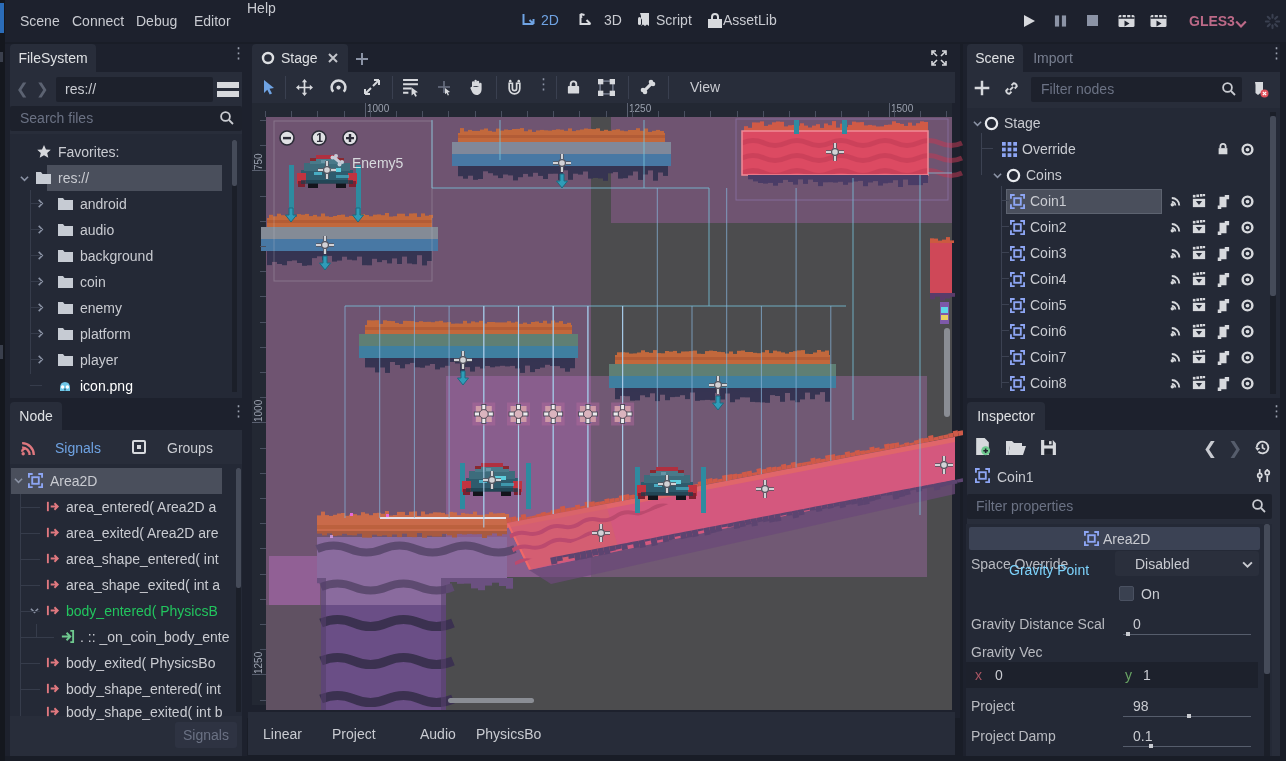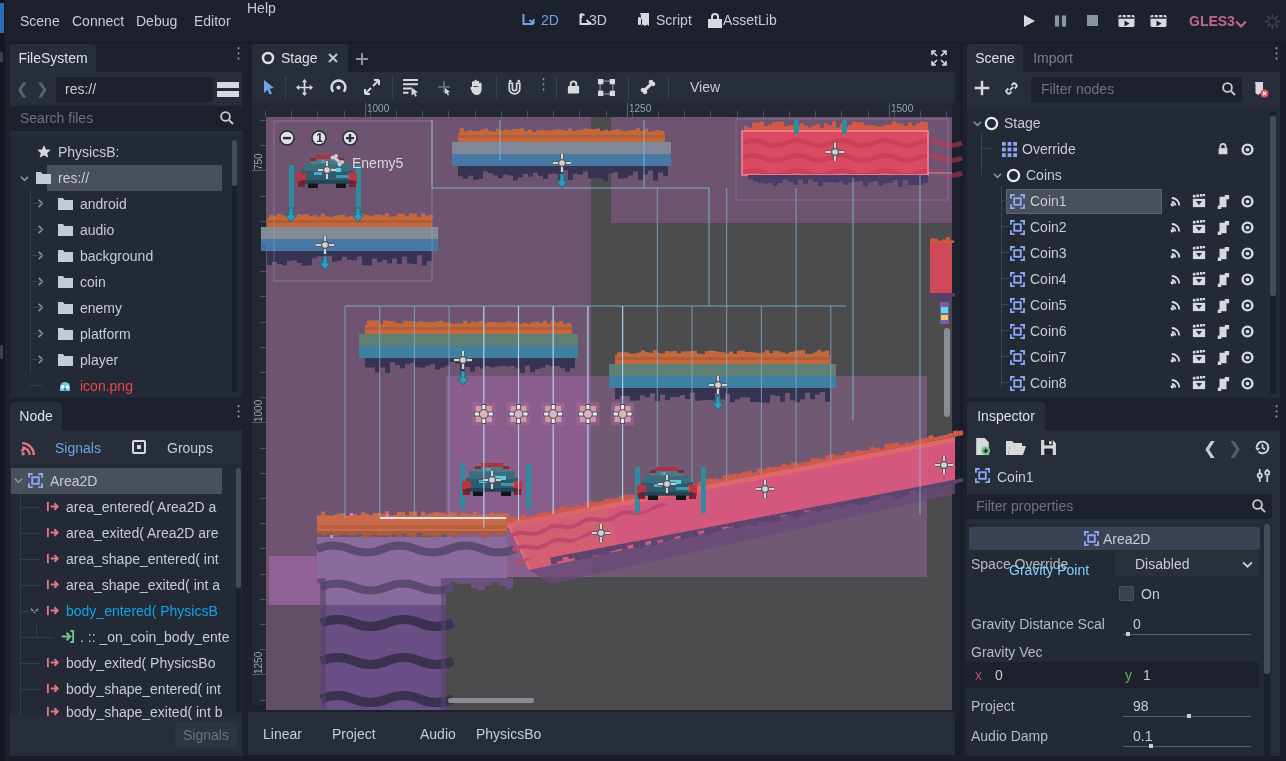--- a/index.html
+++ b/index.html
@@ -24,21 +24,21 @@
 <div class="abs" style="left:0;top:52px;width:3px;height:10px;background:#3a3f4c;"></div>
 <div class="abs" style="left:0;top:345px;width:3px;height:14px;background:#3a3f4c;"></div>
 
 <div class="abs" style="left:5px;top:0;width:1281px;height:42px;background:#1d212d;"></div>
 <div class="abs" style="left:20px;top:13px;">Scene</div>
 <div class="abs" style="left:72px;top:13px;">Connect</div>
 <div class="abs" style="left:136px;top:13px;">Debug</div>
 <div class="abs" style="left:194px;top:13px;">Editor</div>
 <div class="abs" style="left:247px;top:0;">Help</div>
 <div id="ctr2d" class="abs" style="left:541px;top:12px;color:#6fa3e3;">2D</div>
-<div id="ctr3d" class="abs" style="left:589px;top:12px;">3D</div>
+<div id="ctr3d" class="abs" style="left:604px;top:12px;">3D</div>
 <div class="abs" style="left:656px;top:12px;">Script</div>
 <div class="abs" style="left:723px;top:12px;">AssetLib</div>
 <div class="abs" style="left:1189px;top:13px;color:#bd6a88;font-weight:bold;font-size:14px;">GLES3</div>
 
 <div class="panel" style="left:5px;top:44px;width:242px;height:354px;background:#1d212d;"></div>
 <div class="tab" style="left:10px;top:44px;width:86px;height:28px;line-height:29px;">FileSystem</div>
 <div class="panel" style="left:10px;top:72px;width:232px;height:326px;"></div>
 <div class="dots" style="left:231px;top:50px;">⋮</div>
 
 <div class="abs" style="left:16px;top:80px;color:#5c6372;font-size:15px;">❮</div>
@@ -53,21 +53,21 @@
 <svg style="left:219px;top:110px;" width="16" height="16" viewBox="0 0 16 16">
     <circle cx="6.5" cy="6.5" r="4.4" fill="none" stroke="#c9cbd1" stroke-width="1.8"></circle>
     <line x1="10" y1="10" x2="14" y2="14" stroke="#c9cbd1" stroke-width="1.8"></line>
   </svg>
 
 <div class="well" style="left:10px;top:134px;width:232px;height:264px;"></div>
 <div id="fstree">
     <svg class="icon" style="left:36px;top:144px" width="16" height="16" viewBox="0 0 16 16">
       <path d="M8 1 l2 4.4 4.8.4 -3.6 3.2 1.1 4.7 L8 11.2 3.7 13.7 4.8 9 1.2 5.8 6 5.4 Z" fill="#d7d9dd"></path>
     </svg>
-    <div class="row" style="left:58px;top:139px;color:#c9cbd1;">PhysicsB:</div>
+    <div class="row" style="left:58px;top:139px;color:#c9cbd1;">Favorites:</div>
     <div class="row" style="left:47px;top:165px;width:175px;background:#4a4f5c;"></div>
     <svg class="icon" style="left:20px;top:174px" width="9" height="9" viewBox="0 0 10 10">
       <path d="M1 3 L5 7 L9 3" fill="none" stroke="#8b93a5" stroke-width="1.7"></path>
     </svg>
     <svg class="icon" style="left:36px;top:171px" width="15" height="13" viewBox="0 0 15 13">
       <path d="M0 1 h5 l1.5 2 H15 v10 H0 Z" fill="#c6cbd3"></path>
     </svg>
     <div class="row" style="left:58px;top:165px;color:#c9cbd1;">res://</div>
     <svg class="icon" style="left:36px;top:199px" width="9" height="9" viewBox="0 0 10 10">
       <path d="M3 1 L7 5 L3 9" fill="none" stroke="#8b93a5" stroke-width="1.7"></path>
@@ -117,21 +117,21 @@
     <svg class="icon" style="left:58px;top:353px" width="15" height="13" viewBox="0 0 15 13">
       <path d="M0 1 h5 l1.5 2 H15 v10 H0 Z" fill="#c6cbd3"></path>
     </svg>
     <div class="row" style="left:80px;top:347px;color:#c9cbd1;">player</div>
     <svg class="icon" style="left:58px;top:379px" width="14" height="14" viewBox="0 0 14 14">
       <path d="M2 9 Q2 3 7 3 Q12 3 12 9 L12 12 L2 12 Z" fill="#6fc7e8"></path>
       <circle cx="4.6" cy="8" r="1.7" fill="#fff"></circle>
       <circle cx="9.4" cy="8" r="1.7" fill="#fff"></circle>
       <rect x="6.2" y="9.5" width="1.6" height="2" fill="#2a5a70"></rect>
     </svg>
-    <div class="row" style="left:80px;top:373px;color:#ef4444;">icon.png</div>
+    <div class="row" style="left:80px;top:373px;color:#ffffff;">icon.png</div>
     <div class="abs" style="left:30px;top:190px;width:1px;height:184px;background:#363c4b;"></div>
     <div class="abs" style="left:30px;top:203px;width:12px;height:1px;background:#363c4b;"></div>
     <div class="abs" style="left:30px;top:229px;width:12px;height:1px;background:#363c4b;"></div>
     <div class="abs" style="left:30px;top:255px;width:12px;height:1px;background:#363c4b;"></div>
     <div class="abs" style="left:30px;top:281px;width:12px;height:1px;background:#363c4b;"></div>
     <div class="abs" style="left:30px;top:307px;width:12px;height:1px;background:#363c4b;"></div>
     <div class="abs" style="left:30px;top:333px;width:12px;height:1px;background:#363c4b;"></div>
     <div class="abs" style="left:30px;top:359px;width:12px;height:1px;background:#363c4b;"></div>
     <div class="abs" style="left:30px;top:385px;width:12px;height:1px;background:#363c4b;"></div>
     <div class="abs" style="left:232px;top:140px;width:5px;height:252px;background:#1b1f29;"></div>
@@ -182,21 +182,21 @@
       <path d="M5 8 h7 M9 4.5 L12.5 8 L9 11.5" fill="none" stroke="#e0787f" stroke-width="2"></path>
     </svg>
     <div class="row" style="left:66px;top:572px;color:#c9cbd1;">area_shape_exited( int a</div>
     <svg class="icon" style="left:30px;top:606px" width="9" height="9" viewBox="0 0 10 10">
       <path d="M1 3 L5 7 L9 3" fill="none" stroke="#8b93a5" stroke-width="1.7"></path>
     </svg>
     <svg class="icon" style="left:46px;top:603px" width="15" height="15" viewBox="0 0 16 16">
       <path d="M2 3 v10" stroke="#e0787f" stroke-width="2"></path>
       <path d="M5 8 h7 M9 4.5 L12.5 8 L9 11.5" fill="none" stroke="#e0787f" stroke-width="2"></path>
     </svg>
-    <div class="row" style="left:66px;top:598px;color:#0ea5e9;">body_entered( PhysicsB</div>
+    <div class="row" style="left:66px;top:598px;color:#22c55e;">body_entered( PhysicsB</div>
     <svg class="icon" style="left:60px;top:629px" width="15" height="15" viewBox="0 0 16 16">
       <path d="M2 8 h8 M7 4 l4 4 -4 4" fill="none" stroke="#6fc98f" stroke-width="2"></path>
       <path d="M11 2 h3 v12 h-3" fill="none" stroke="#6fc98f" stroke-width="2"></path>
     </svg>
     <div class="row" style="left:80px;top:624px;color:#c9cbd1;">. :: _on_coin_body_ente</div>
     <svg class="icon" style="left:46px;top:655px" width="15" height="15" viewBox="0 0 16 16">
       <path d="M2 3 v10" stroke="#e0787f" stroke-width="2"></path>
       <path d="M5 8 h7 M9 4.5 L12.5 8 L9 11.5" fill="none" stroke="#e0787f" stroke-width="2"></path>
     </svg>
     <div class="row" style="left:66px;top:650px;color:#c9cbd1;">body_exited( PhysicsBo</div>
@@ -1860,21 +1860,21 @@
     <div class="abs" style="left:995px;top:667px;color:#c9cbd1;">0</div>
     <div class="abs" style="left:1115px;top:662px;width:143px;height:26px;background:#1d212c;"></div>
     <div class="abs" style="left:1125px;top:667px;color:#69a564;">y</div>
     <div class="abs" style="left:1143px;top:667px;color:#c9cbd1;">1</div>
     <div class="abs" style="left:971px;top:698px;color:#b8bac0;">Project</div>
     <div class="abs" style="left:1115px;top:693px;width:144px;height:25px;">
       <div class="abs" style="left:18px;top:5px;color:#c9cbd1;">98</div>
       <div class="abs" style="left:8px;top:23px;width:128px;height:1px;background:#565d6c;"></div>
       <div class="abs" style="left:72px;top:21px;width:4px;height:4px;background:#c9cbd1;"></div>
     </div>
-    <div class="abs" style="left:971px;top:728px;color:#b8bac0;">Audio Damp</div>
+    <div class="abs" style="left:971px;top:728px;color:#b8bac0;">Project Damp</div>
     <div class="abs" style="left:1115px;top:723px;width:144px;height:25px;text-align:center;">
       <div class="abs" style="left:18px;top:5px;color:#c9cbd1;">0.1</div>
       <div class="abs" style="left:8px;top:23px;width:128px;height:1px;background:#565d6c;"></div>
       <div class="abs" style="left:33.6px;top:21px;width:4px;height:4px;background:#c9cbd1;"></div>
     </div>
     <div class="abs" style="left:1264px;top:524px;width:6px;height:232px;background:#1b1f29;"></div>
     <div class="abs" style="left:1264px;top:524px;width:6px;height:150px;background:#454b59;border-radius:2px;"></div>
   </div>
 
 <div>

